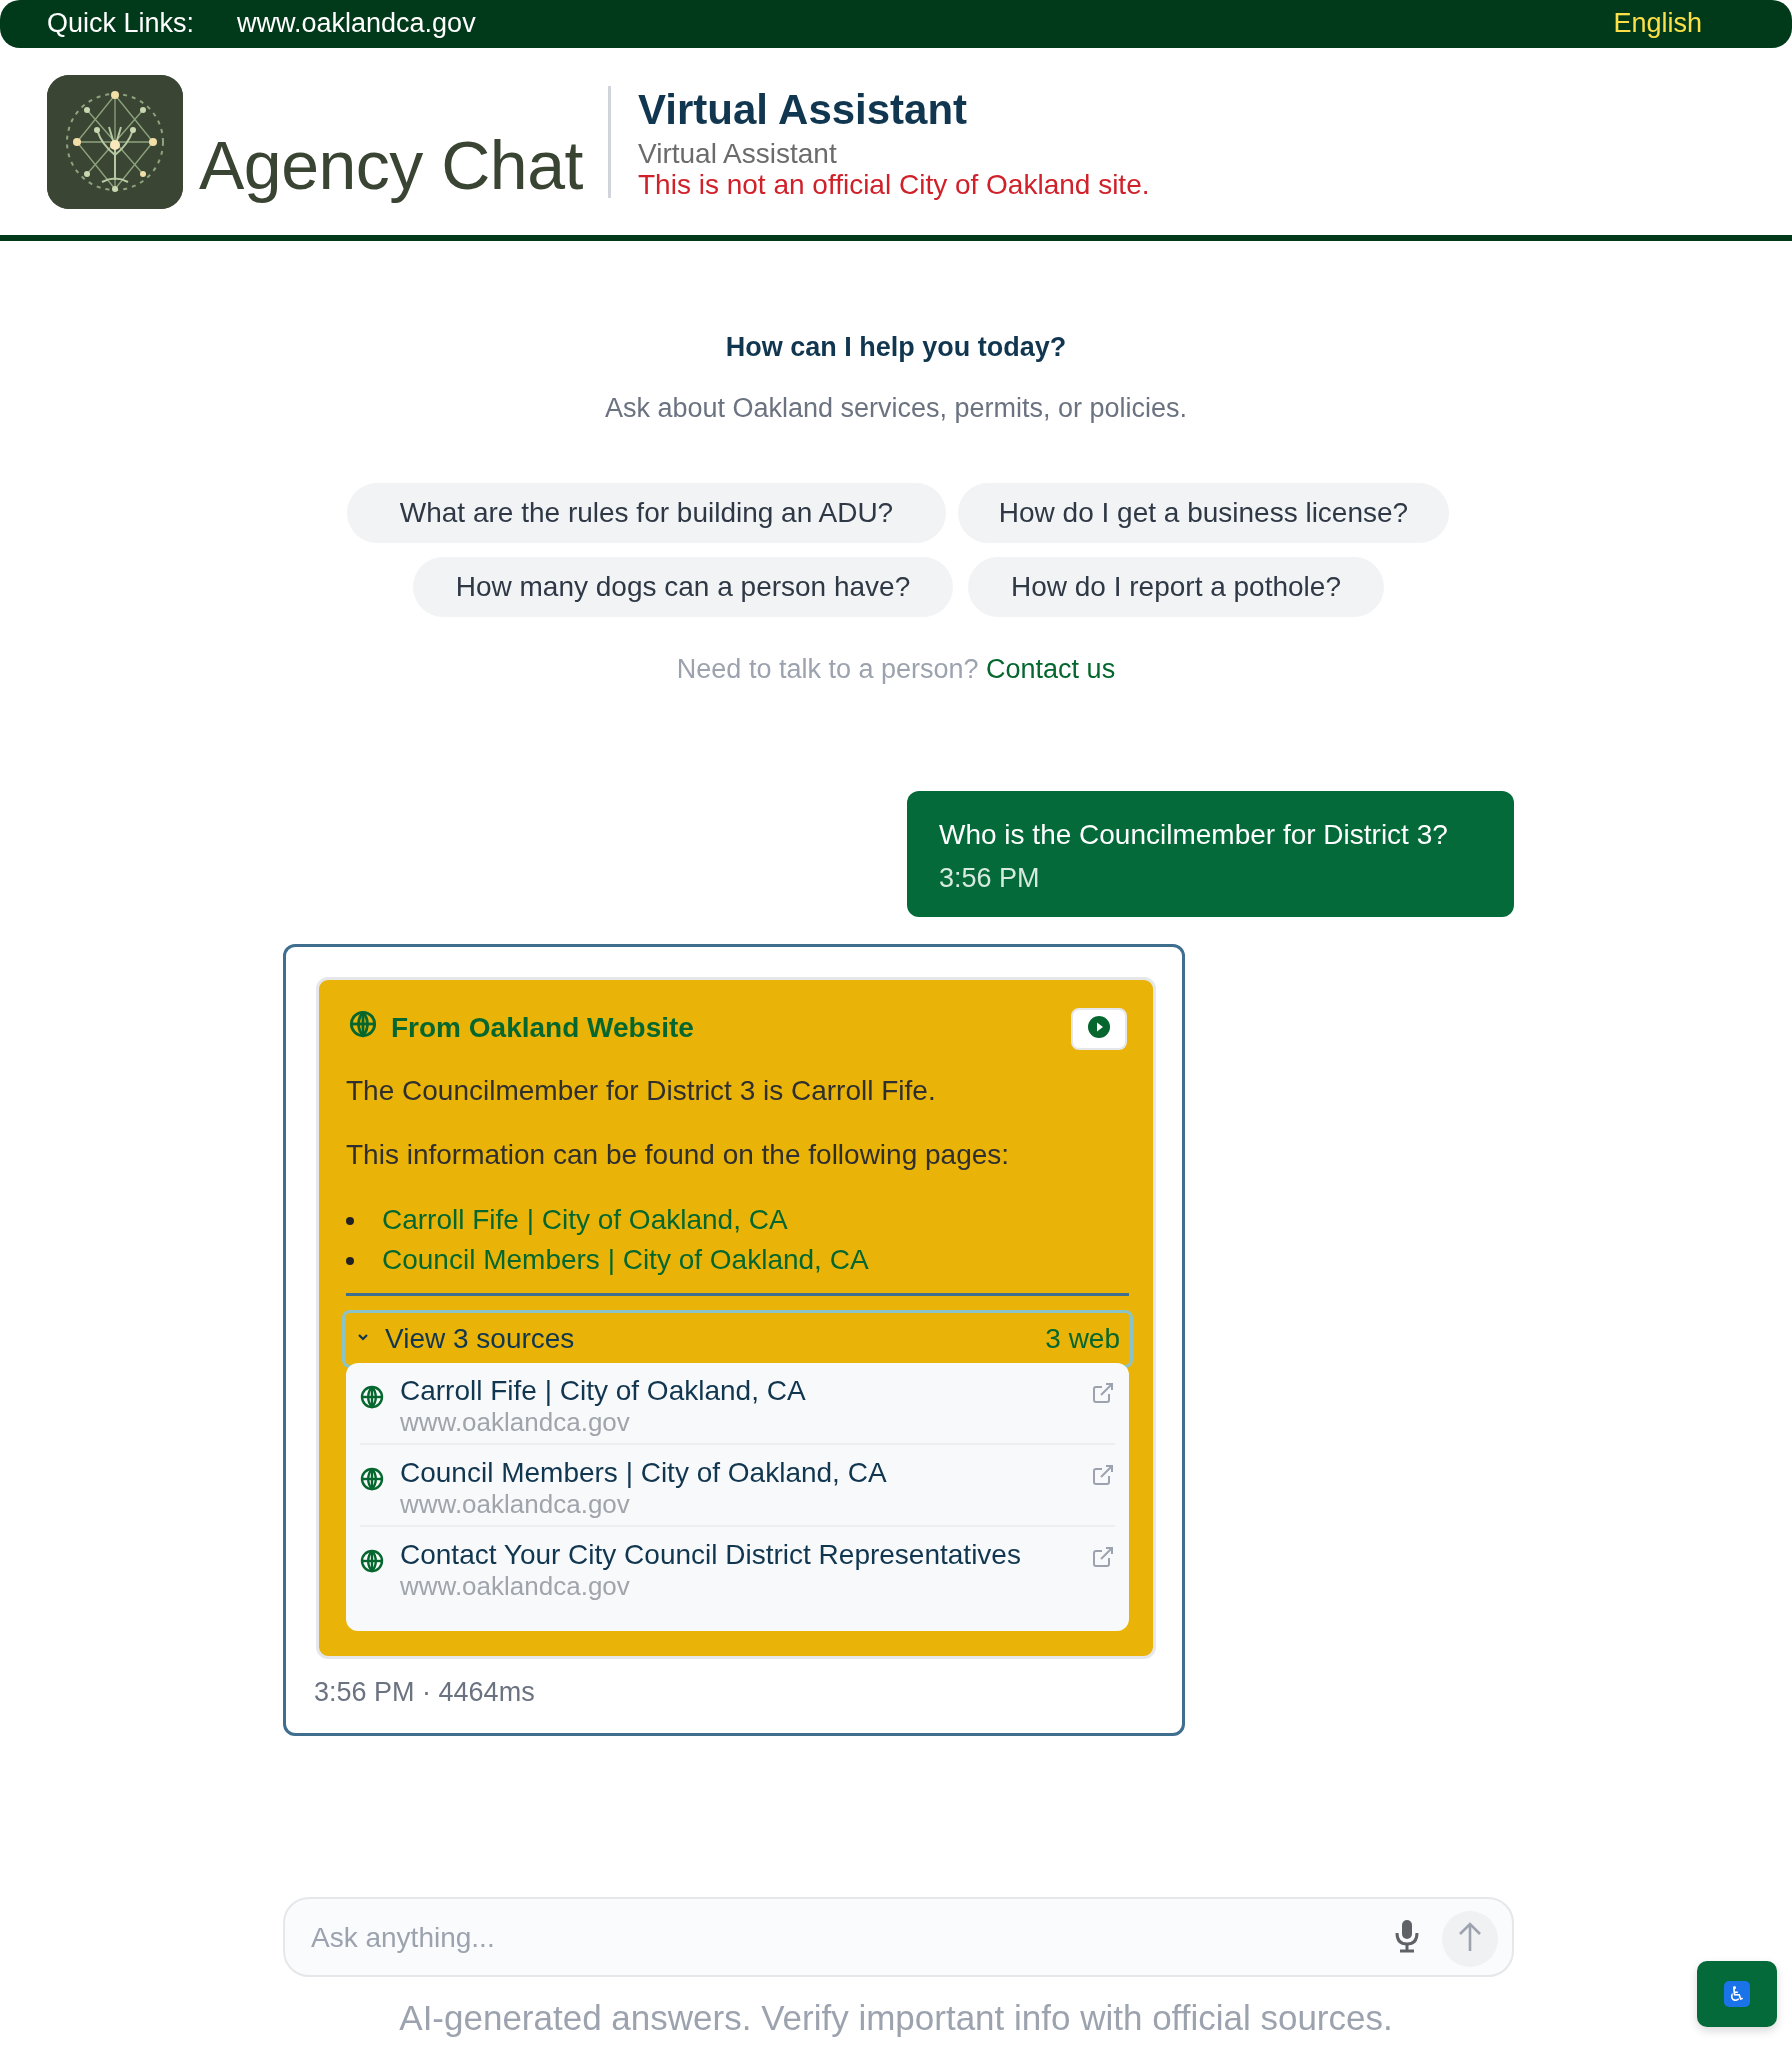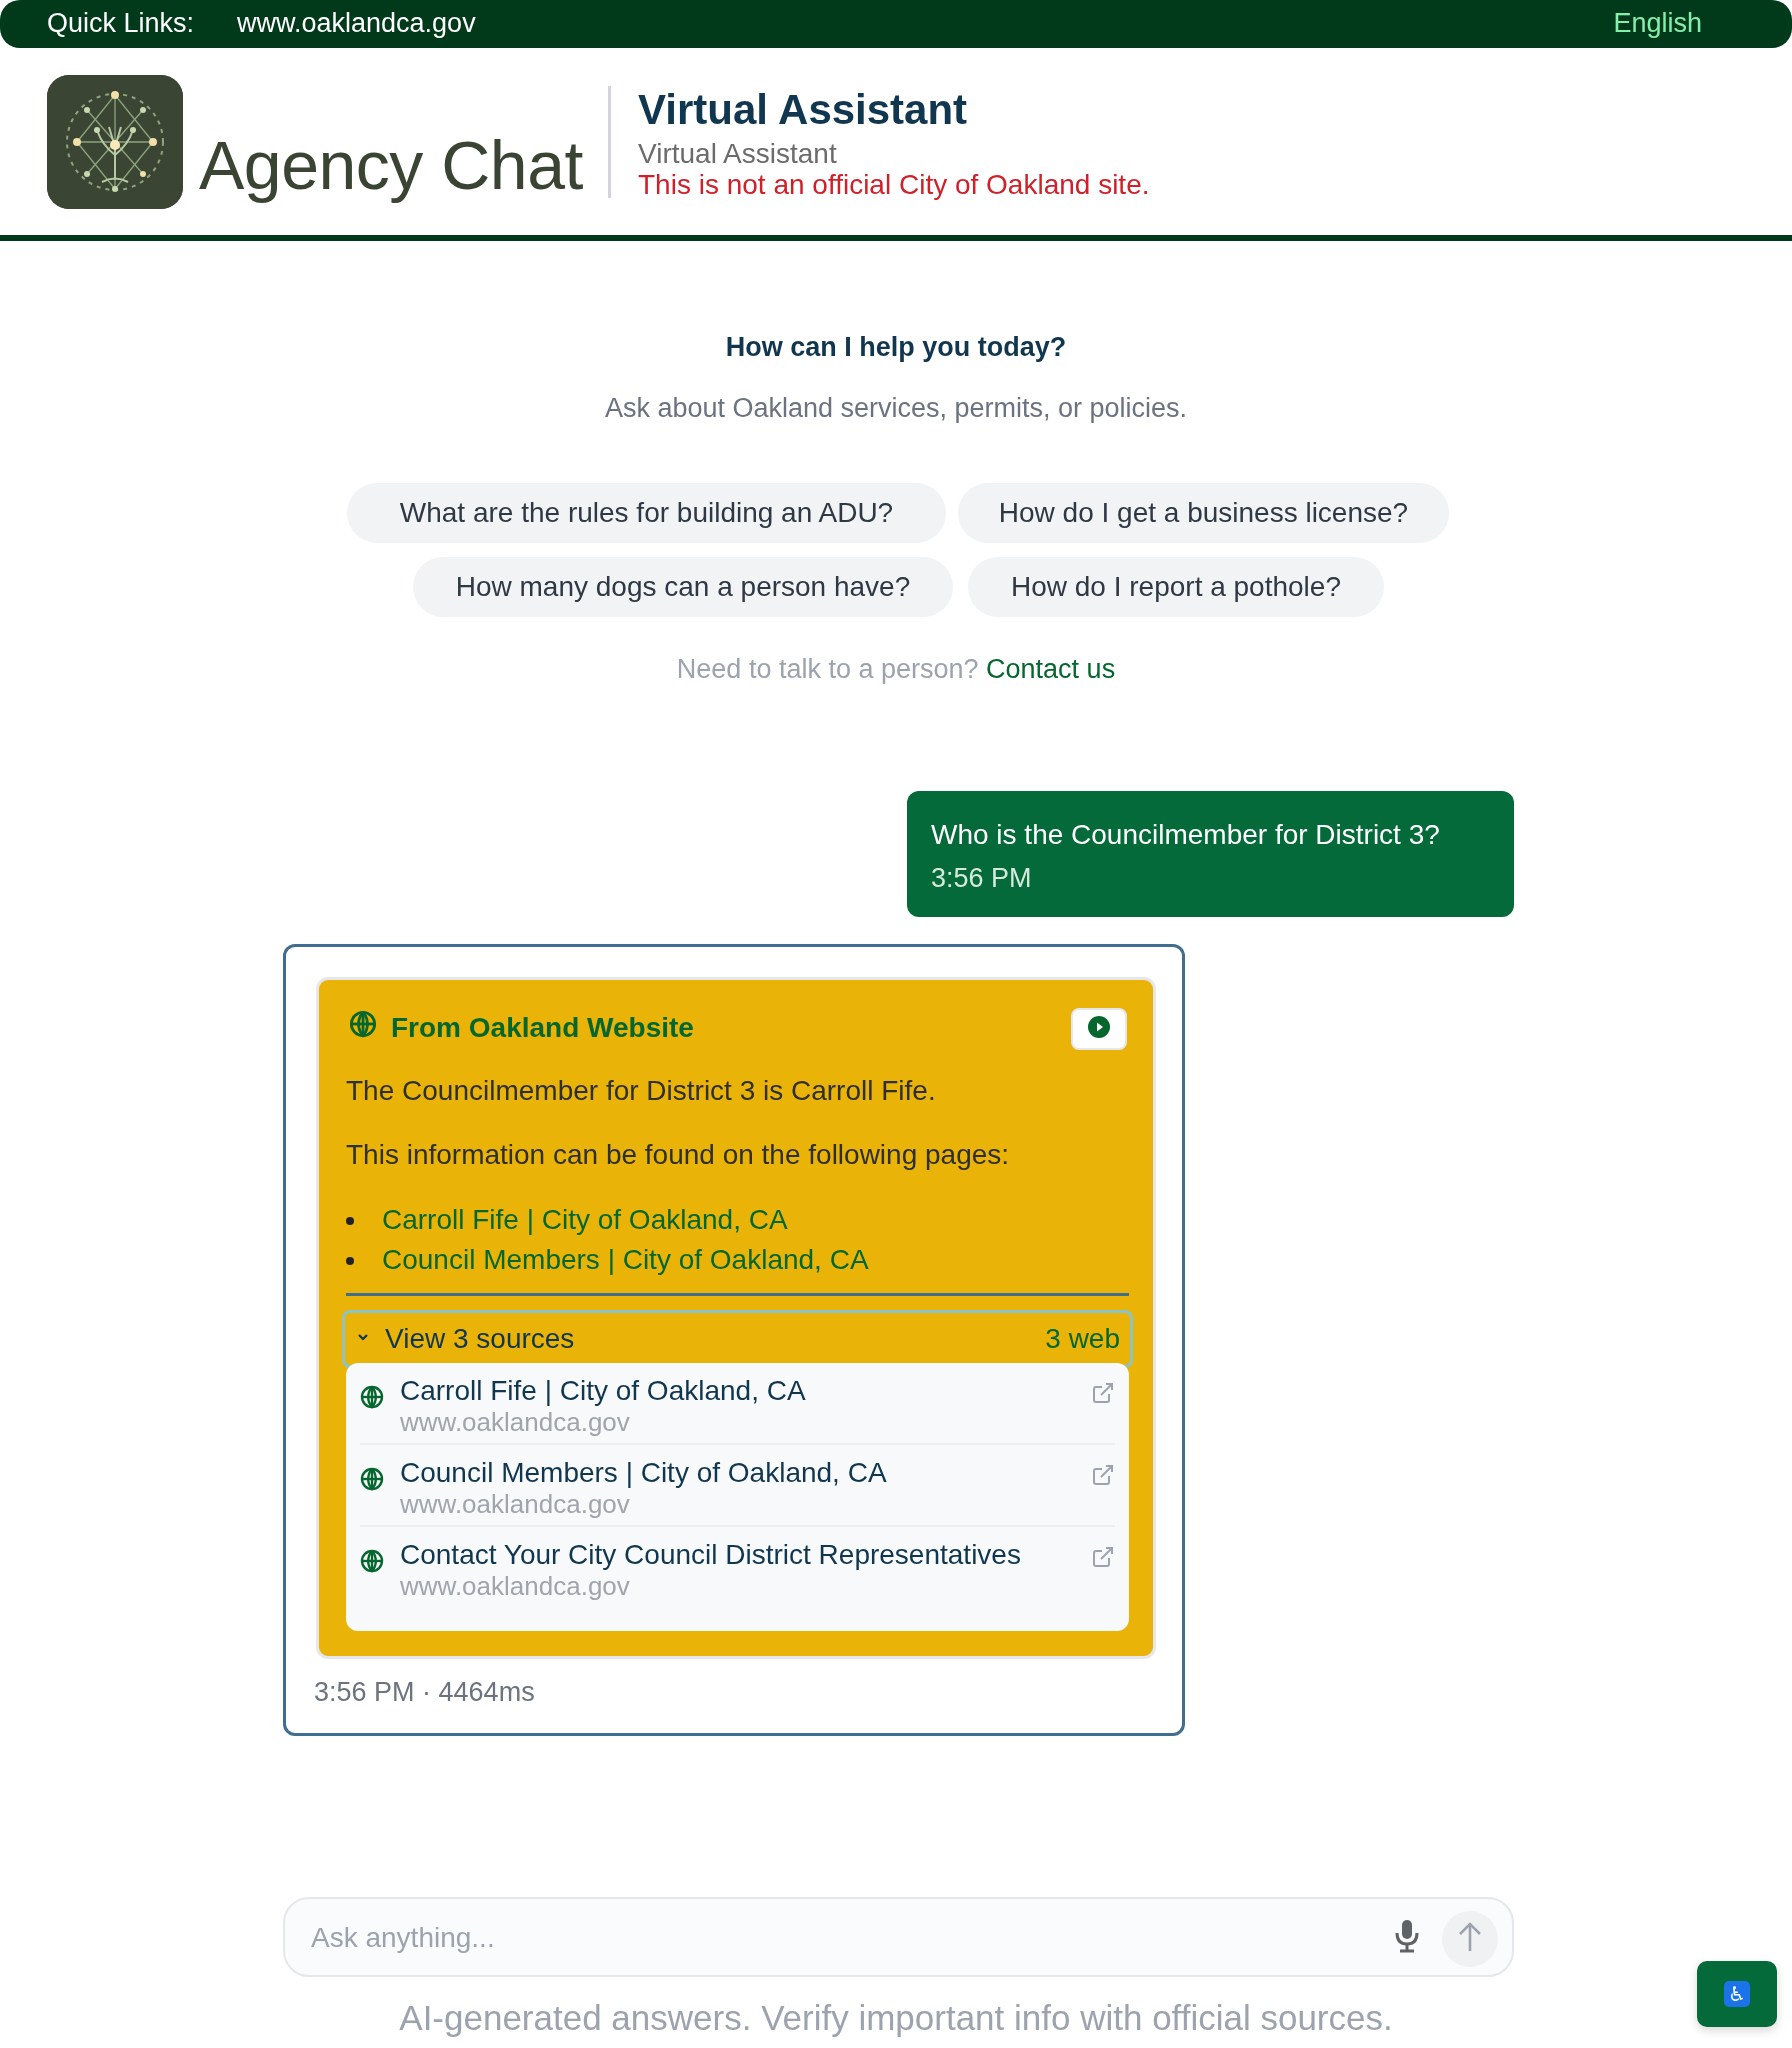--- a/index.html
+++ b/index.html
@@ -3,40 +3,40 @@
 <meta charset="utf-8">
 <style>
   * { box-sizing: border-box; margin: 0; padding: 0; }
   html, body { width: 1792px; height: 2048px; background: #ffffff; overflow: hidden; }
   body { font-family: "Liberation Sans", "DejaVu Sans", sans-serif; color: #1f2937; position: relative; }
 
   
   .topbar { position: absolute; left: 0; top: 0; width: 1792px; height: 48px; background: #003a1a; color: #ffffff; display: flex; align-items: center; font-size: 27px; border-radius: 20px; }
   .topbar .ql-label { position: absolute; left: 47px; top: 8px; }
   .topbar .ql-link { position: absolute; left: 237px; top: 8px; color: #ffffff; text-decoration: none; }
-  .topbar .lang { position: absolute; right: 90px; top: 8px; color: #86efac; cursor: pointer; margin-left: 48px; }
+  .topbar .lang { position: absolute; right: 90px; top: 8px; color: #fde047; cursor: pointer; margin-left: 48px; }
 
   
   .header { position: absolute; left: 0; top: 48px; width: 1792px; height: 193px; background: #ffffff; border-bottom: 6px solid #003a1a; }
   .logo { position: absolute; left: 47px; top: 27px; width: 136px; height: 134px; border-radius: 22px; background: #3b4534; overflow: hidden; }
   .brand { position: absolute; left: 199px; top: 50px; font-size: 68px; color: #3a4433; letter-spacing: -0.5px; margin-top: 28px; }
   .hdivider { position: absolute; left: 608px; top: 38px; width: 3px; height: 112px; background: #d1d5db; }
   .htitle { position: absolute; left: 638px; top: 38px; font-size: 42px; font-weight: bold; color: #11364f; }
   .hsub { position: absolute; left: 638px; top: 90px; font-size: 28px; color: #6b6b6b; }
   .hwarn { position: absolute; left: 638px; top: 121px; font-size: 28px; color: #d0202a; }
 
   
   .welcome-title { position: absolute; left: 0; width: 1792px; top: 332px; text-align: center; font-size: 27px; font-weight: bold; color: #11364f; }
   .welcome-sub { position: absolute; left: 0; width: 1792px; top: 393px; text-align: center; font-size: 27px; color: #6b7280; }
   .chip { position: absolute; height: 60px; border-radius: 30px; background: #f1f3f5; color: #2f3845; font-size: 28px; display: flex; align-items: center; justify-content: center; cursor: pointer; white-space: nowrap; }
   .contact-line { position: absolute; left: 0; width: 1792px; top: 654px; text-align: center; font-size: 27px; color: #9ca3af; }
   .contact-line a { color: #05672e; text-decoration: none; }
 
   
-  .user-msg { position: absolute; left: 907px; top: 791px; width: 607px; height: 126px; background: #046a39; border-radius: 12px; color: #ffffff; padding: 26px 24px; }
+  .user-msg { position: absolute; left: 907px; top: 791px; width: 607px; height: 126px; background: #046a39; border-radius: 12px; color: #ffffff; padding: 26px 32px; }
   .user-msg .text { font-size: 28px; line-height: 36px; }
   .user-msg .time { font-size: 27px; color: #d7eadf; margin-top: 10px; }
 
   
   .assistant-outer { position: absolute; left: 283px; top: 944px; width: 902px; height: 792px; border: 3px solid #3f6e8f; border-radius: 12px; background: #ffffff; }
   .assistant-card { position: absolute; left: 30px; top: 30px; width: 840px; height: 682px; border: 3px solid #e5e7eb; border-radius: 12px; background: #eab308; }
   .src-head { position: absolute; left: 30px; top: 30px; display: flex; align-items: center; gap: 14px; font-size: 28px; font-weight: bold; color: #05672e; }
   .play-btn { position: absolute; right: 26px; top: 28px; width: 56px; height: 42px; border: 2px solid #e5e7eb; border-radius: 8px; display: flex; align-items: center; justify-content: center; cursor: pointer; background: #fff; }
   .answer-p { position: absolute; left: 27px; font-size: 28px; color: #2f2f2f; }
   .bullets { position: absolute; left: 27px; top: 220px; list-style: none; }

